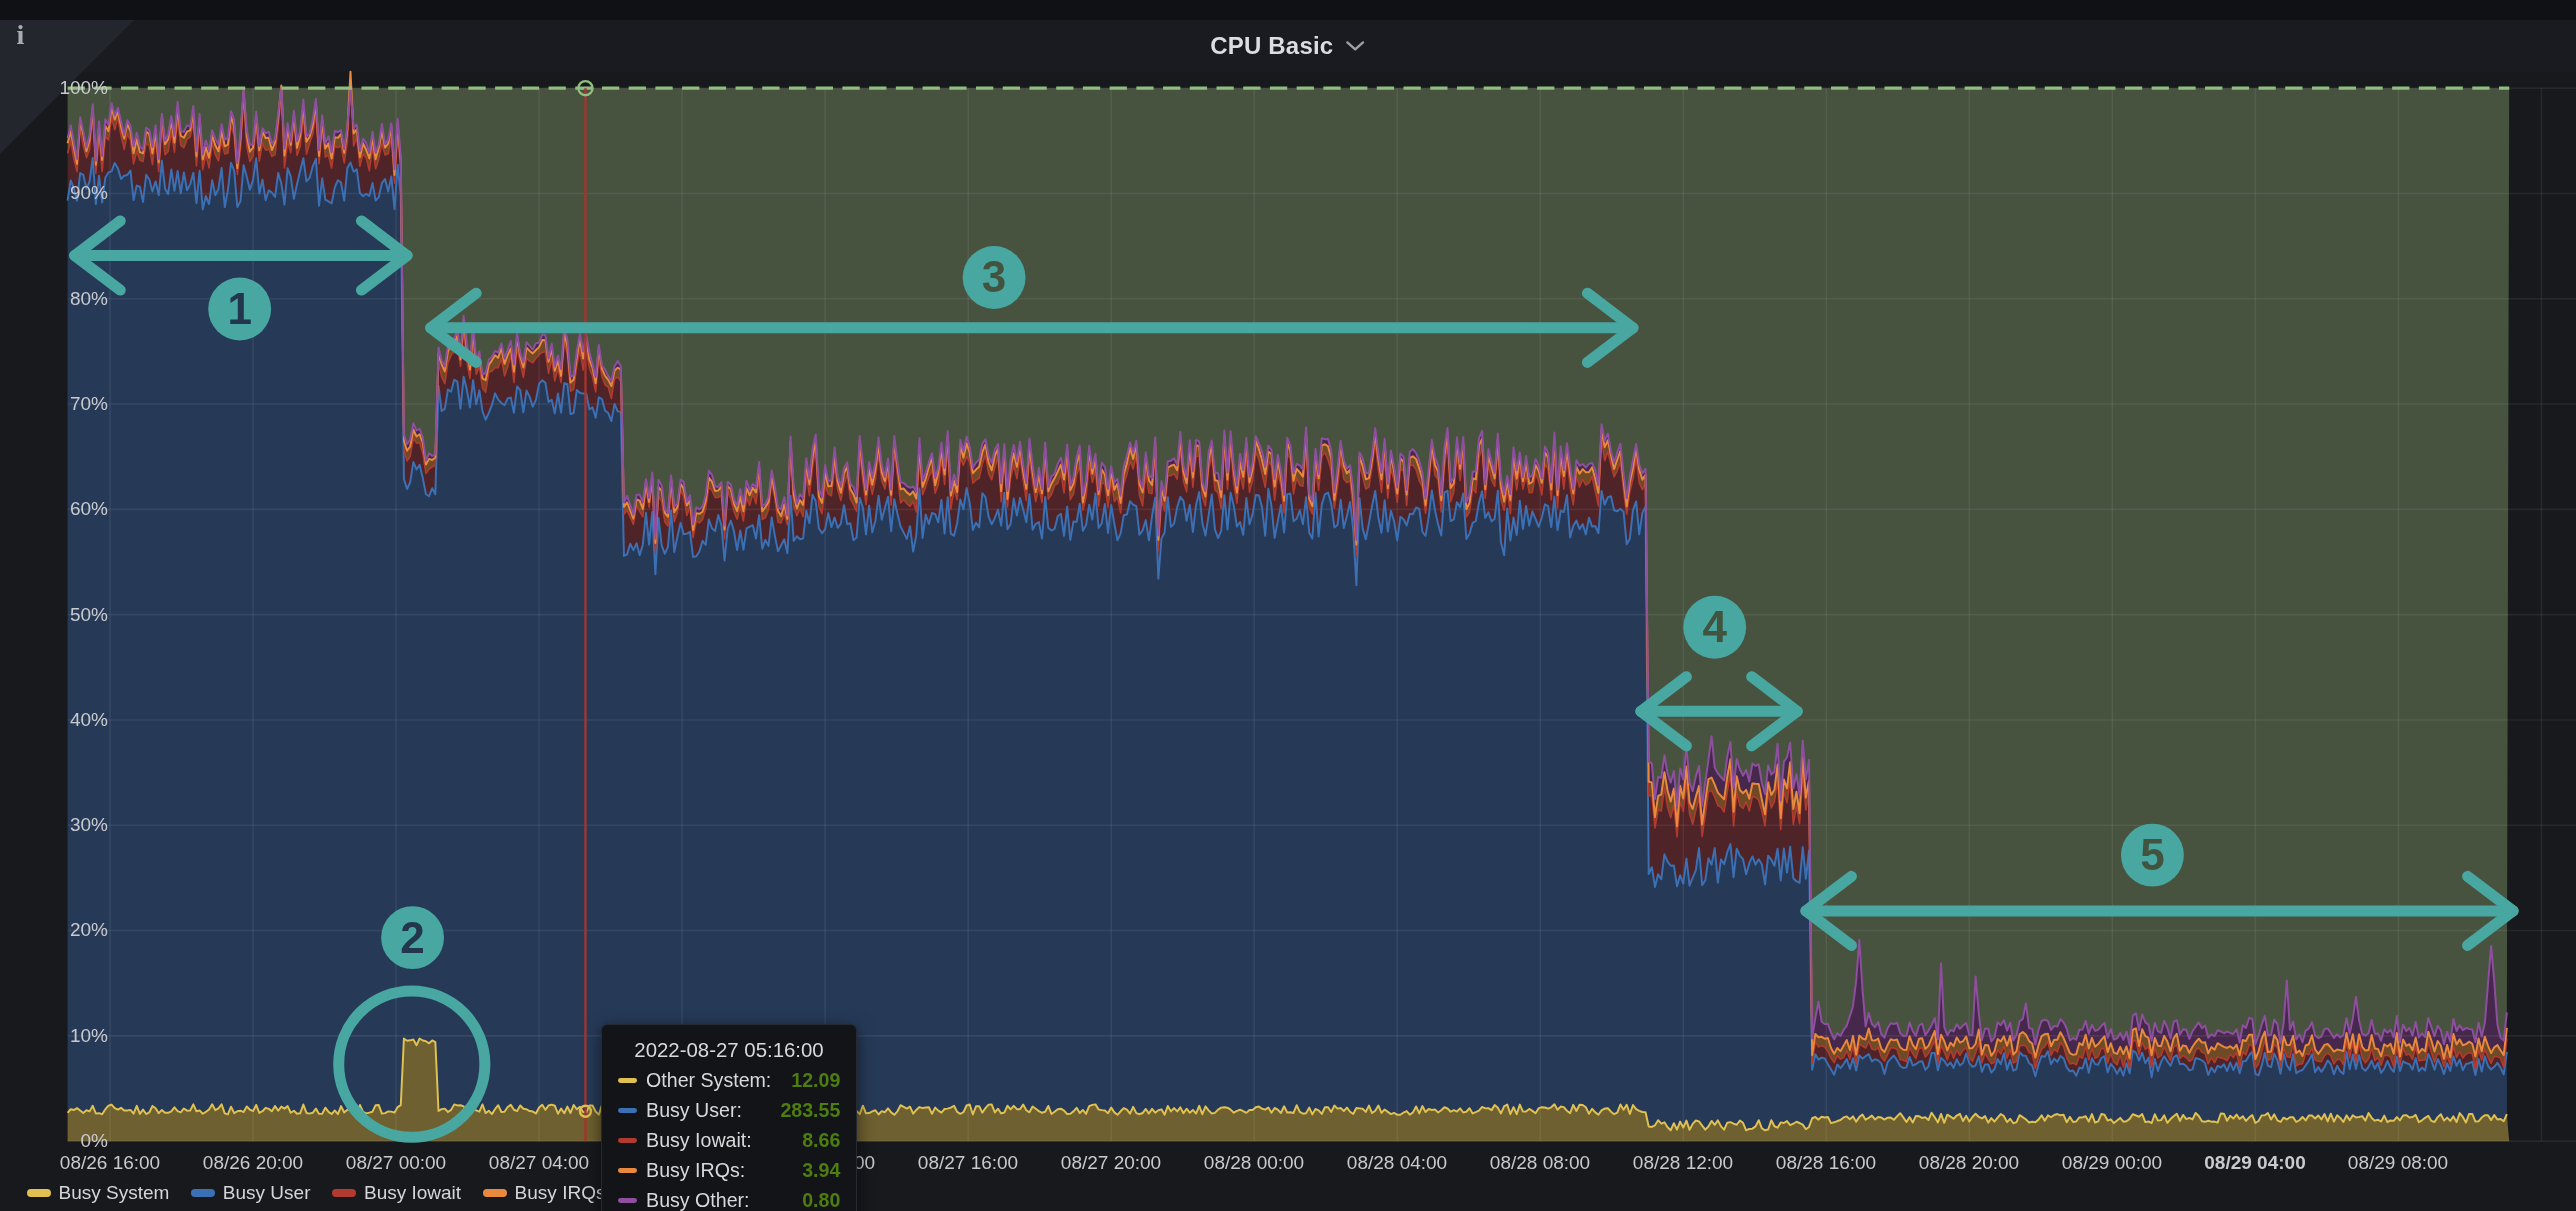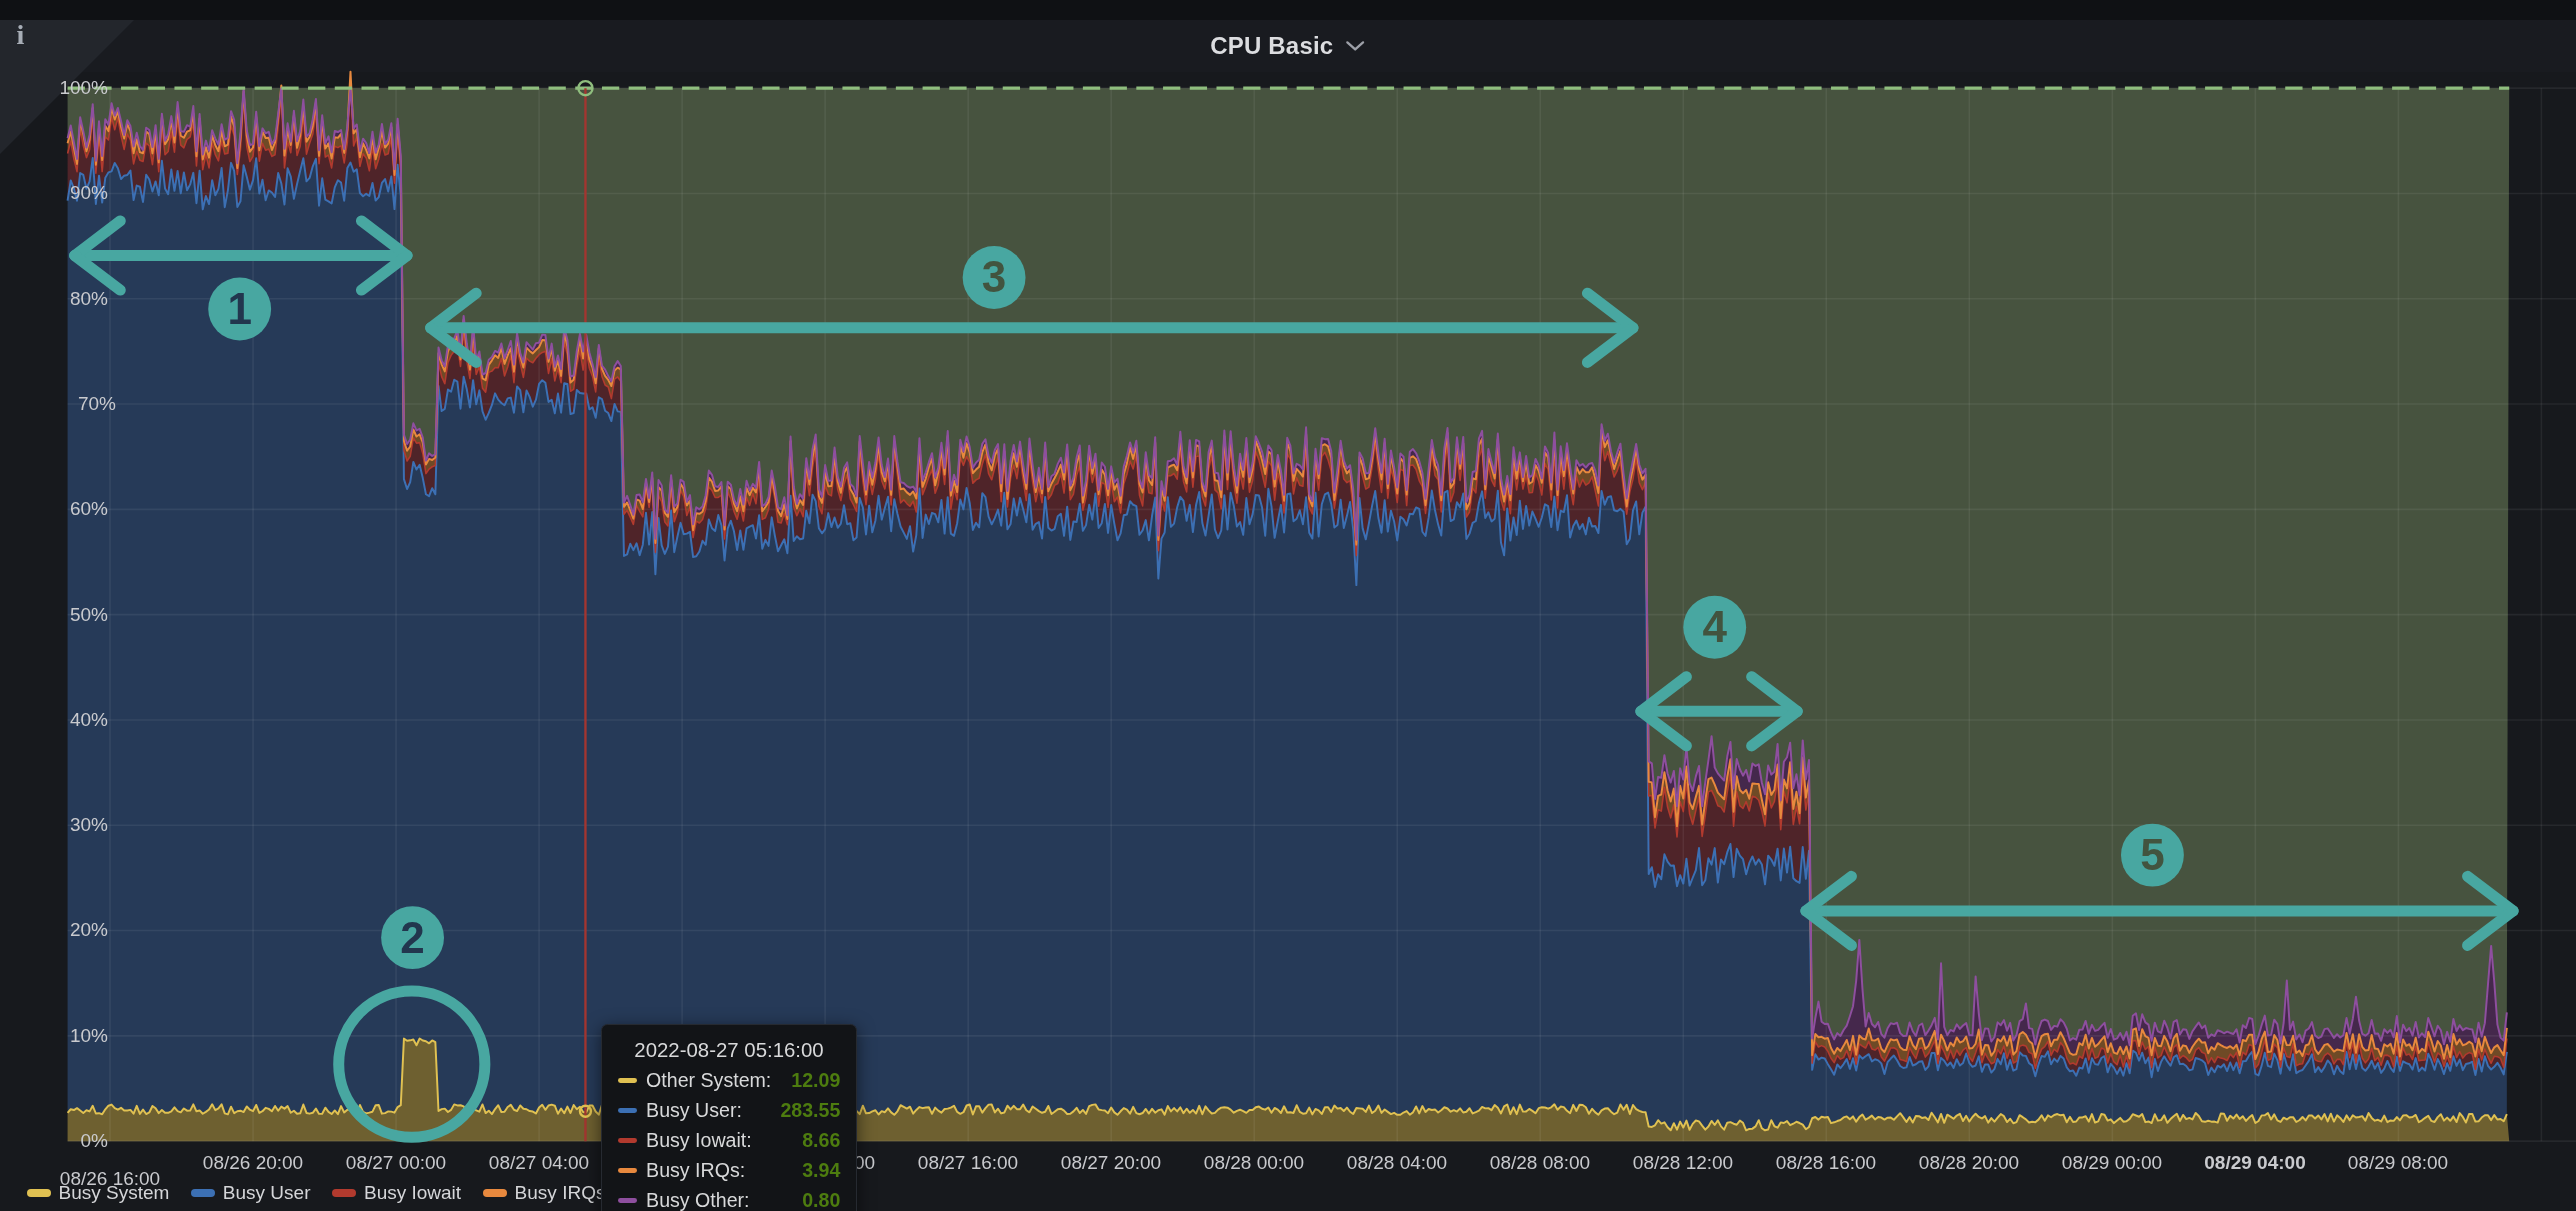--- a/index.html
+++ b/index.html
@@ -156,27 +156,27 @@
   </svg>
 
 <div id="ylabels">
     <div class="ylabel" style="left: 0px; top: 1141px;">0%</div>
     <div class="ylabel" style="left: 0px; top: 1036px;">10%</div>
     <div class="ylabel" style="left: 0px; top: 930px;">20%</div>
     <div class="ylabel" style="left: 0px; top: 825px;">30%</div>
     <div class="ylabel" style="left: 0px; top: 720px;">40%</div>
     <div class="ylabel" style="left: 0px; top: 615px;">50%</div>
     <div class="ylabel" style="left: 0px; top: 509px;">60%</div>
-    <div class="ylabel" style="left: 8px; top: 404px;">70%</div>
+    <div class="ylabel" style="left: 0px; top: 404px;">70%</div>
     <div class="ylabel" style="left: 0px; top: 299px;">80%</div>
     <div class="ylabel" style="left: 0px; top: 193px;">90%</div>
     <div class="ylabel" style="left: 0px; top: 88px;">100%</div>
   </div>
 <div id="xlabels">
-    <div class="xlabel" style="left: 110px; margin-top: 16px;">08/26 16:00</div>
+    <div class="xlabel" style="left: 110px;">08/26 16:00</div>
     <div class="xlabel" style="left: 253px;">08/26 20:00</div>
     <div class="xlabel" style="left: 396px;">08/27 00:00</div>
     <div class="xlabel" style="left: 539px;">08/27 04:00</div>
     <div class="xlabel" style="left: 682px;">08/27 08:00</div>
     <div class="xlabel" style="left: 825px;">08/27 12:00</div>
     <div class="xlabel" style="left: 968px;">08/27 16:00</div>
     <div class="xlabel" style="left: 1111px;">08/27 20:00</div>
     <div class="xlabel" style="left: 1254px;">08/28 00:00</div>
     <div class="xlabel" style="left: 1397px;">08/28 04:00</div>
     <div class="xlabel" style="left: 1540px;">08/28 08:00</div>

